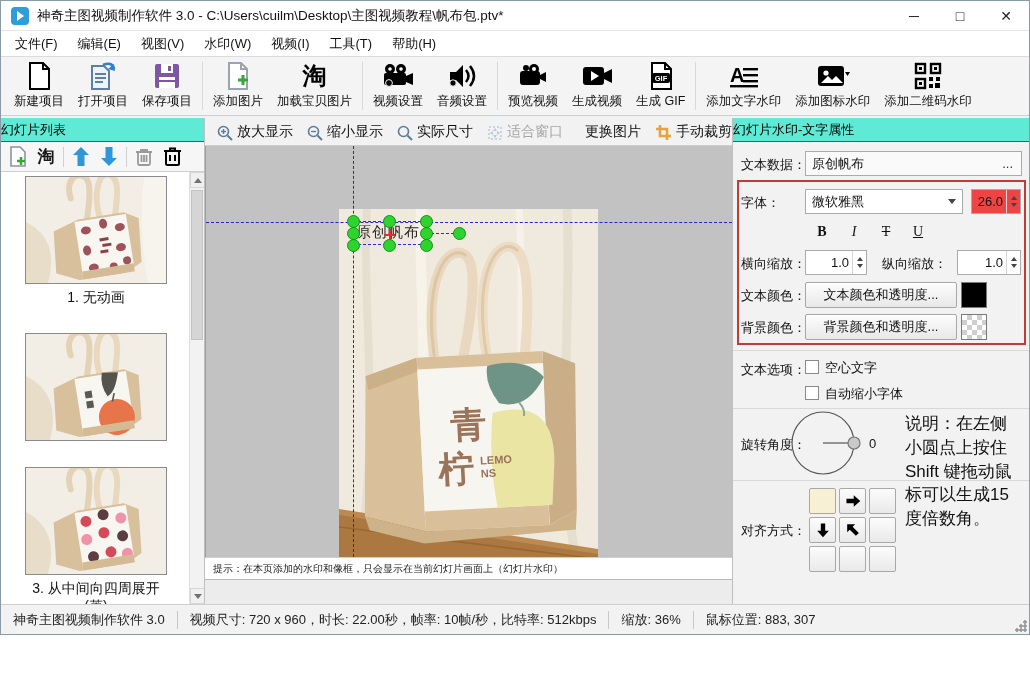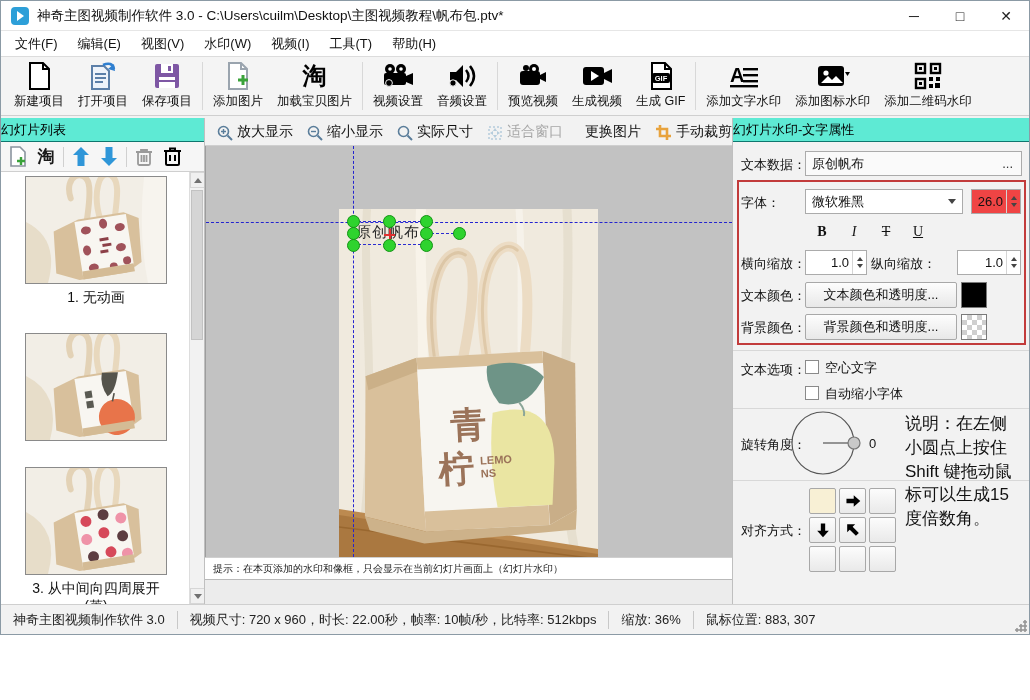--- a/index.html
+++ b/index.html
@@ -572,21 +572,21 @@
       <div class="fmt-btn" style="left:172px; top:103px; text-decoration:underline;">U</div>
 
       <div class="rp-label" style="left:8px; top:137px;">横向缩放：</div>
       <div class="field" style="left:72px; top:132px; width:62px; height:25px; background:#fff;">
         <span style="flex:1; text-align:right; padding-right:3px;">1.0</span>
         <span class="spin-col">
           <span style="width:0;height:0;border-left:3.5px solid transparent;border-right:3.5px solid transparent;border-bottom:4.5px solid #444;"></span>
           <span style="width:0;height:0;border-left:3.5px solid transparent;border-right:3.5px solid transparent;border-top:4.5px solid #444;"></span>
         </span>
       </div>
-      <div class="rp-label" style="left:138px; top:137px;">纵向缩放：</div>
+      <div class="rp-label" style="left:149px; top:137px;">纵向缩放：</div>
       <div class="field" style="left:224px; top:132px; width:64px; height:25px; background:#fff;">
         <span style="flex:1; text-align:right; padding-right:3px;">1.0</span>
         <span class="spin-col">
           <span style="width:0;height:0;border-left:3.5px solid transparent;border-right:3.5px solid transparent;border-bottom:4.5px solid #444;"></span>
           <span style="width:0;height:0;border-left:3.5px solid transparent;border-right:3.5px solid transparent;border-top:4.5px solid #444;"></span>
         </span>
       </div>
 
       <div class="rp-label" style="left:8px; top:169px;">文本颜色：</div>
       <div class="field btn3d" style="left:72px; top:164px; width:152px; height:26px; justify-content:center;">

